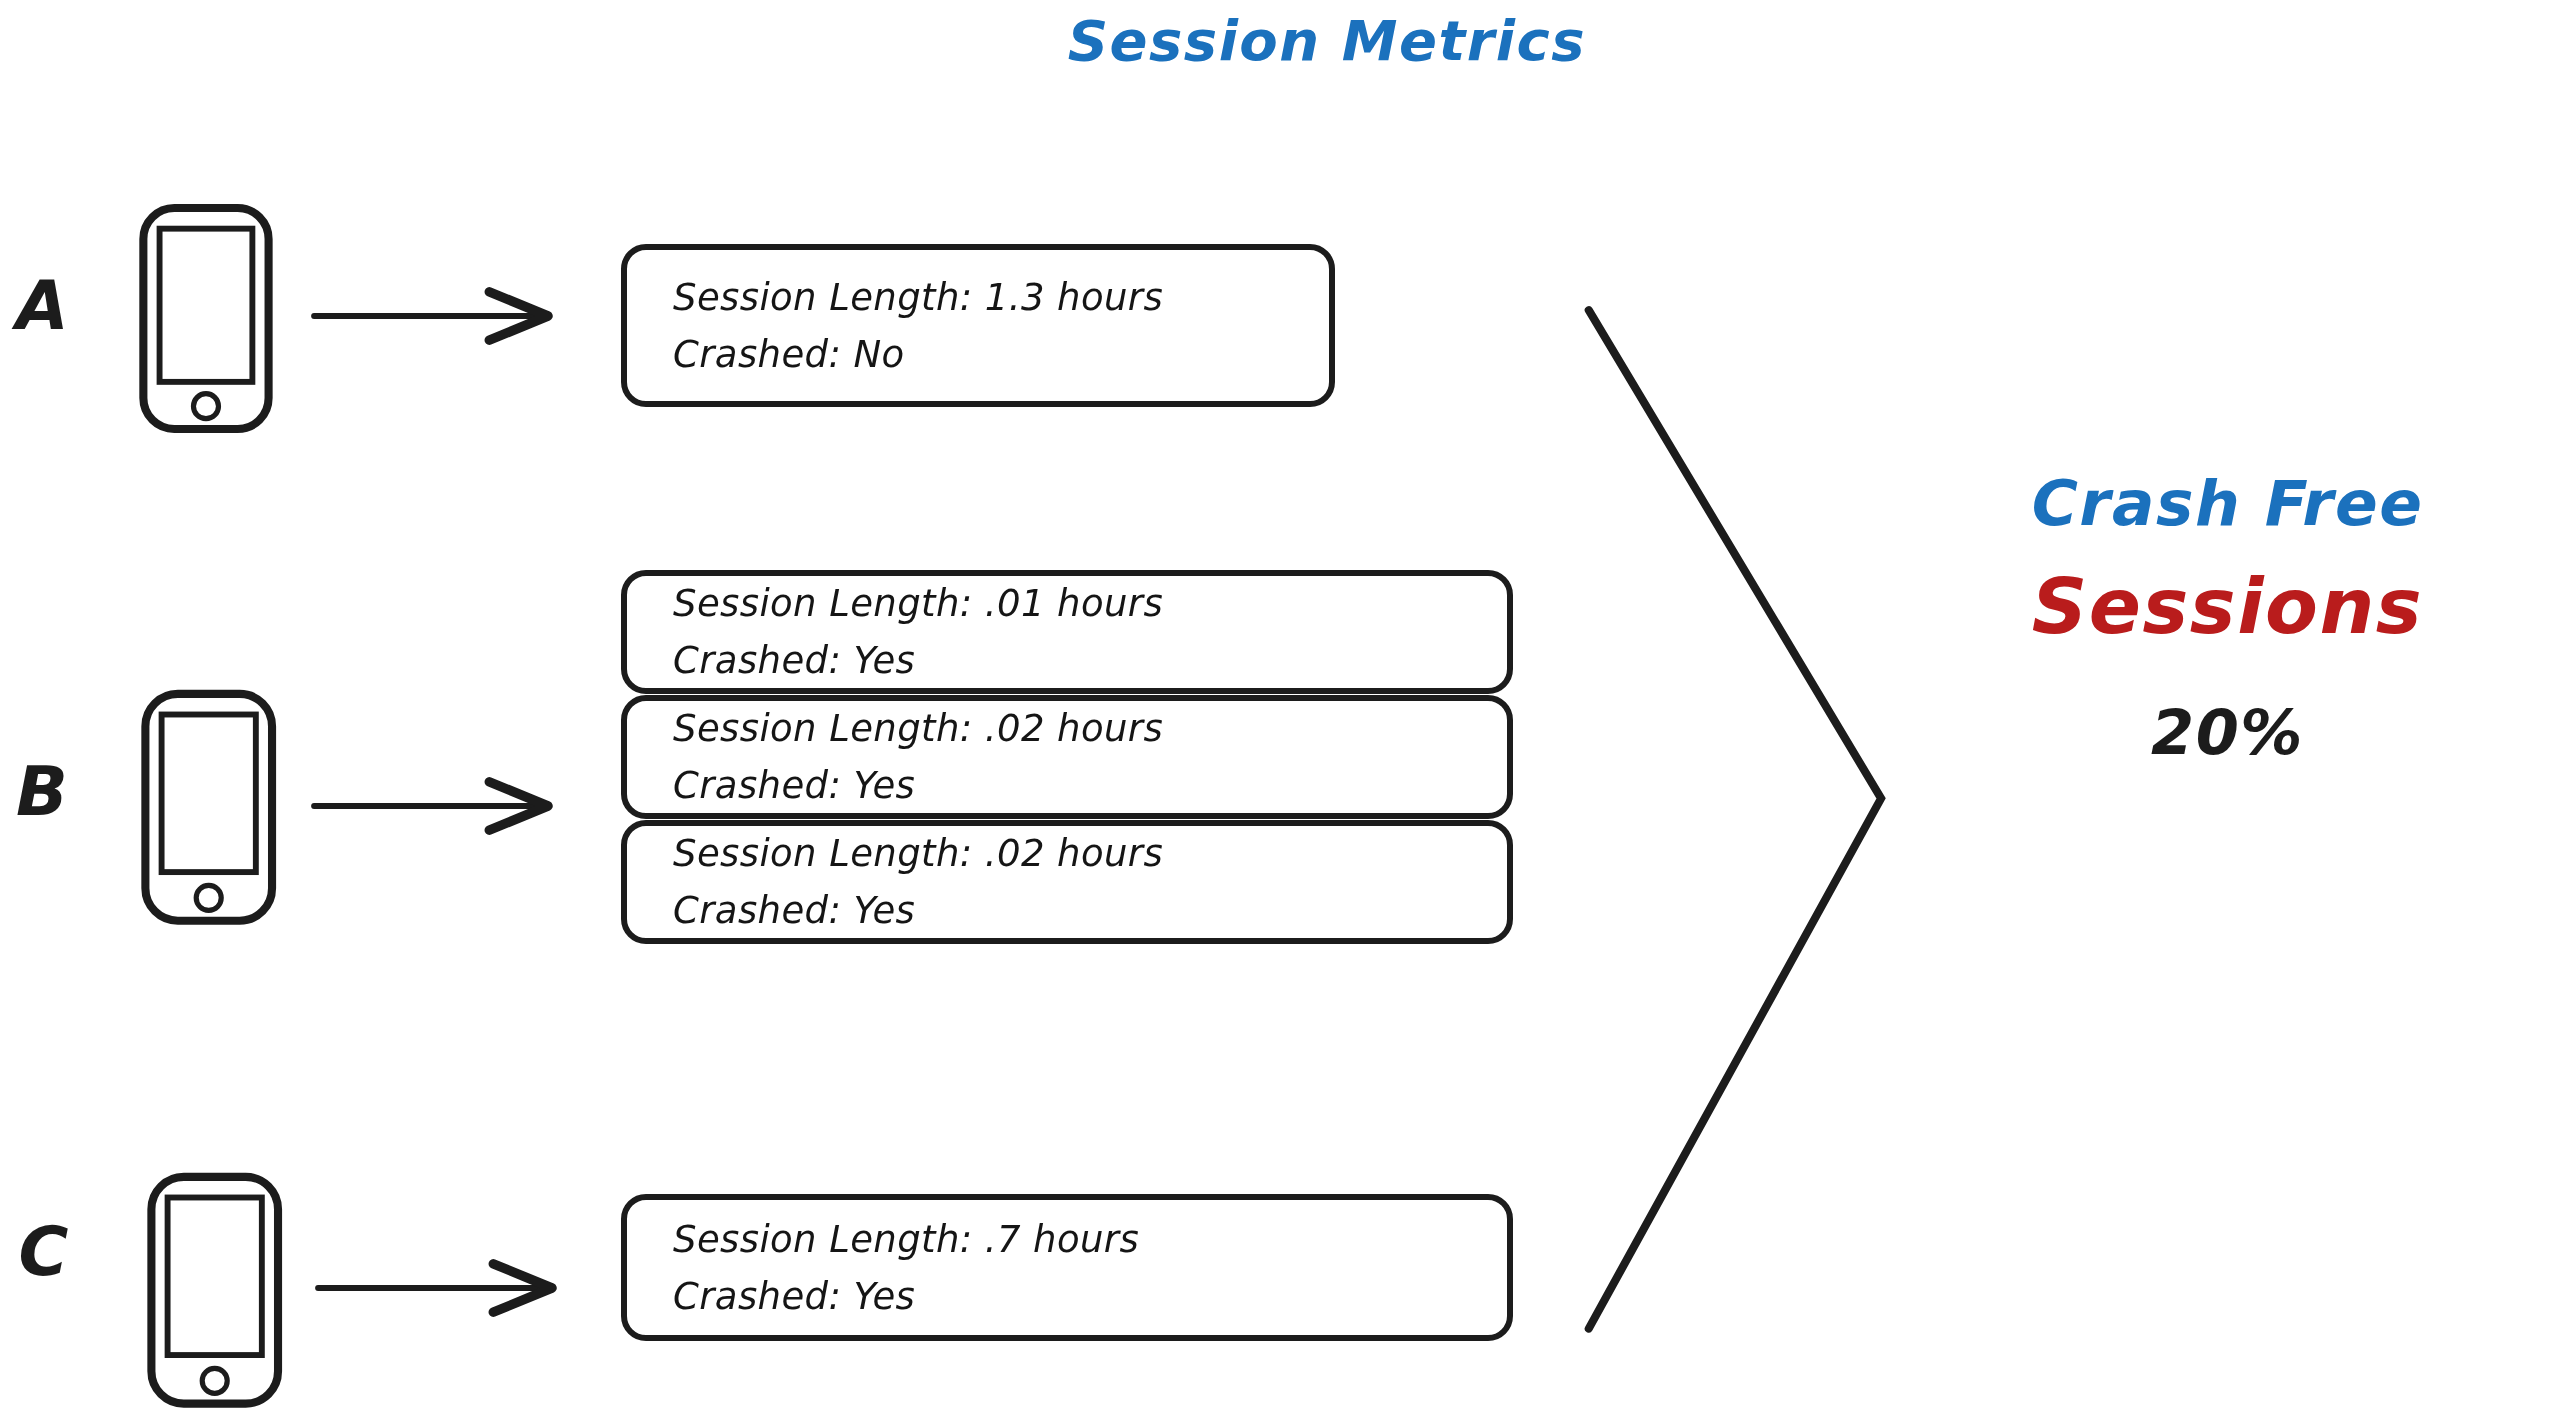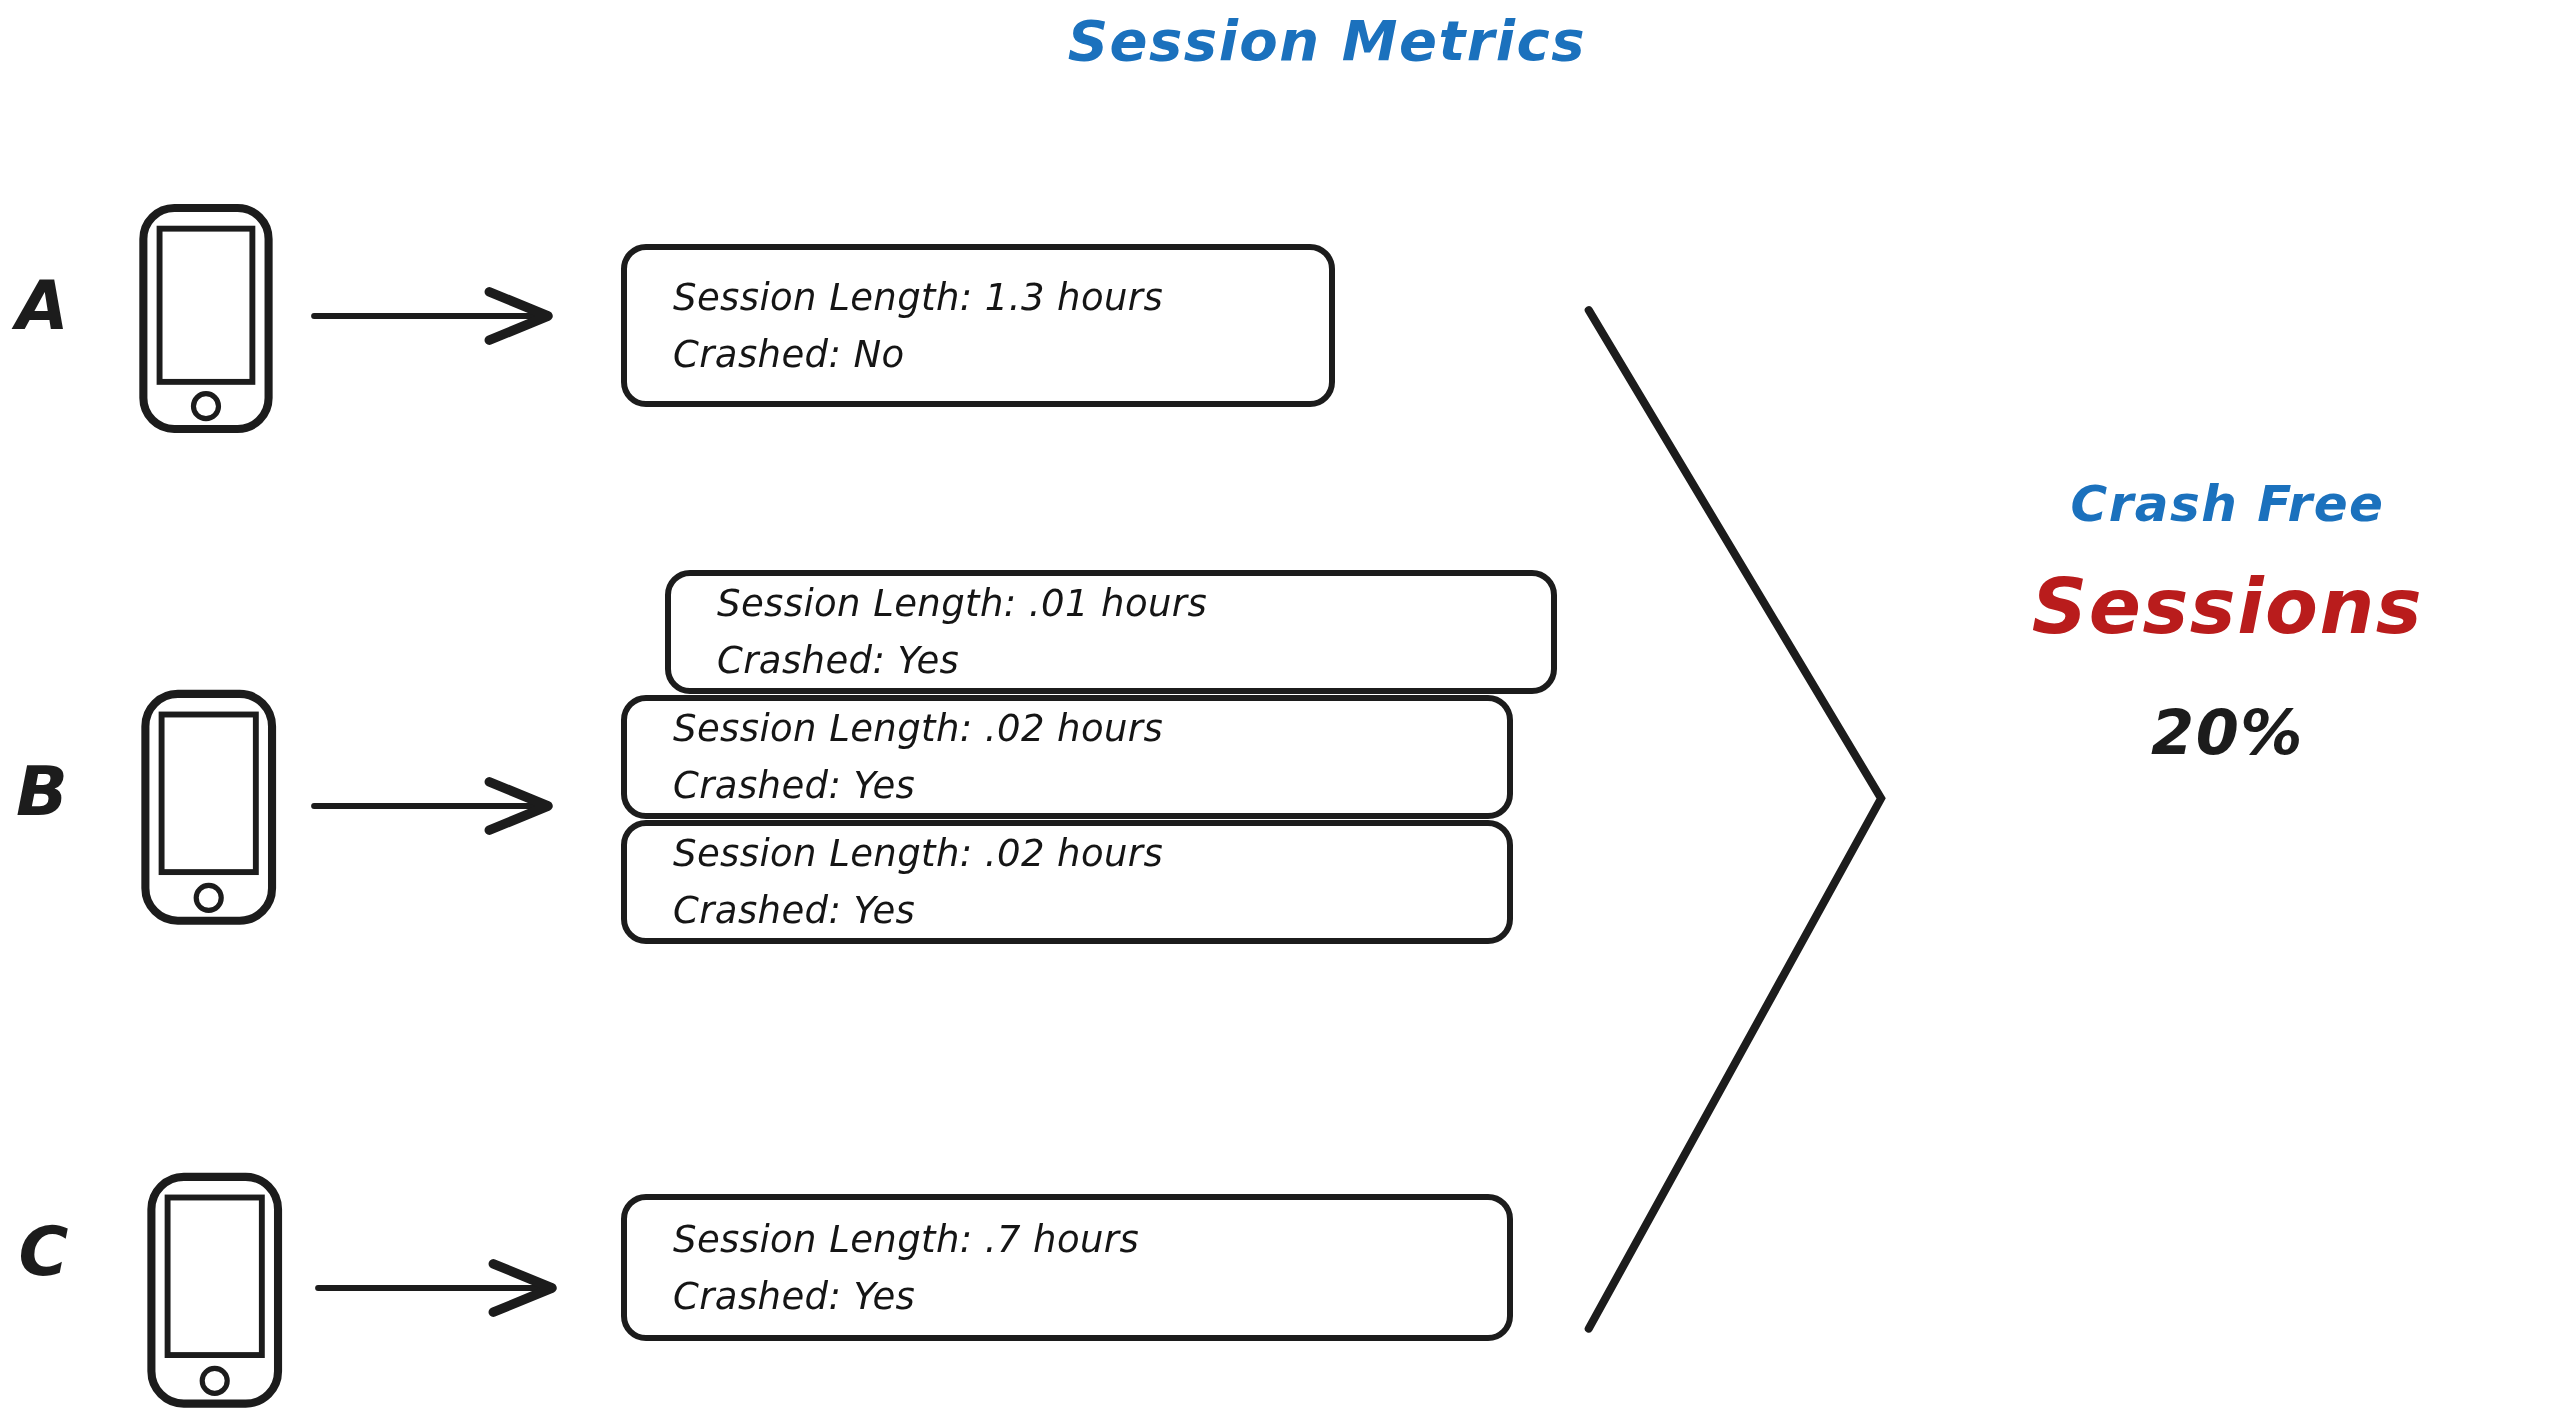--- a/index.html
+++ b/index.html
@@ -92,21 +92,21 @@
 
   
   #summary {
     position: absolute;
     left: 1885px;
     top: 456px;
     width: 685px;
     text-align: center;
   }
   #summary .sum-line1 {
-    font-size: 50px;
+    font-size: 63px;
     line-height: 96px;
     color: #1b71bd;
     font-style: italic;
     font-weight: 600;
     letter-spacing: 1.5px;
     white-space: nowrap;
   }
   #summary .sum-line2 {
     font-size: 77px;
     line-height: 110px;
@@ -157,21 +157,21 @@
     <rect x="10" y="8" width="172" height="308" rx="44" ry="44" fill="#fff" stroke="#1c1c1c" stroke-width="11"></rect>
     <rect x="32" y="36" width="128" height="214" fill="#fff" stroke="#1c1c1c" stroke-width="8"></rect>
     <circle cx="96" cy="285" r="17" fill="#fff" stroke="#1c1c1c" stroke-width="7"></circle>
   </svg>
 
   <svg class="arrow-svg" style="left:309px; top:773px;" width="258" height="66" viewBox="0 0 350 90" aria-hidden="true">
     <line x1="6" y1="45" x2="320" y2="45" stroke="#1c1c1c" stroke-width="8" stroke-linecap="round"></line>
     <polyline points="245,12 325,45 245,78" fill="none" stroke="#1c1c1c" stroke-width="13" stroke-linecap="round" stroke-linejoin="round"></polyline>
   </svg>
 
-  <div class="card" style="left:621px; top:570px; width:892px; height:124px;margin-left:44px;">
+  <div class="card" style="left:621px; top:570px; width:892px; height:124px;">
     <div class="card-line hand">Session Length: .01 hours</div>
     <div class="card-line hand">Crashed: Yes</div>
   </div>
 
   <div class="card" style="left:621px; top:695px; width:892px; height:124px;">
     <div class="card-line hand">Session Length: .02 hours</div>
     <div class="card-line hand">Crashed: Yes</div>
   </div>
 
   <div class="card" style="left:621px; top:820px; width:892px; height:124px;">

